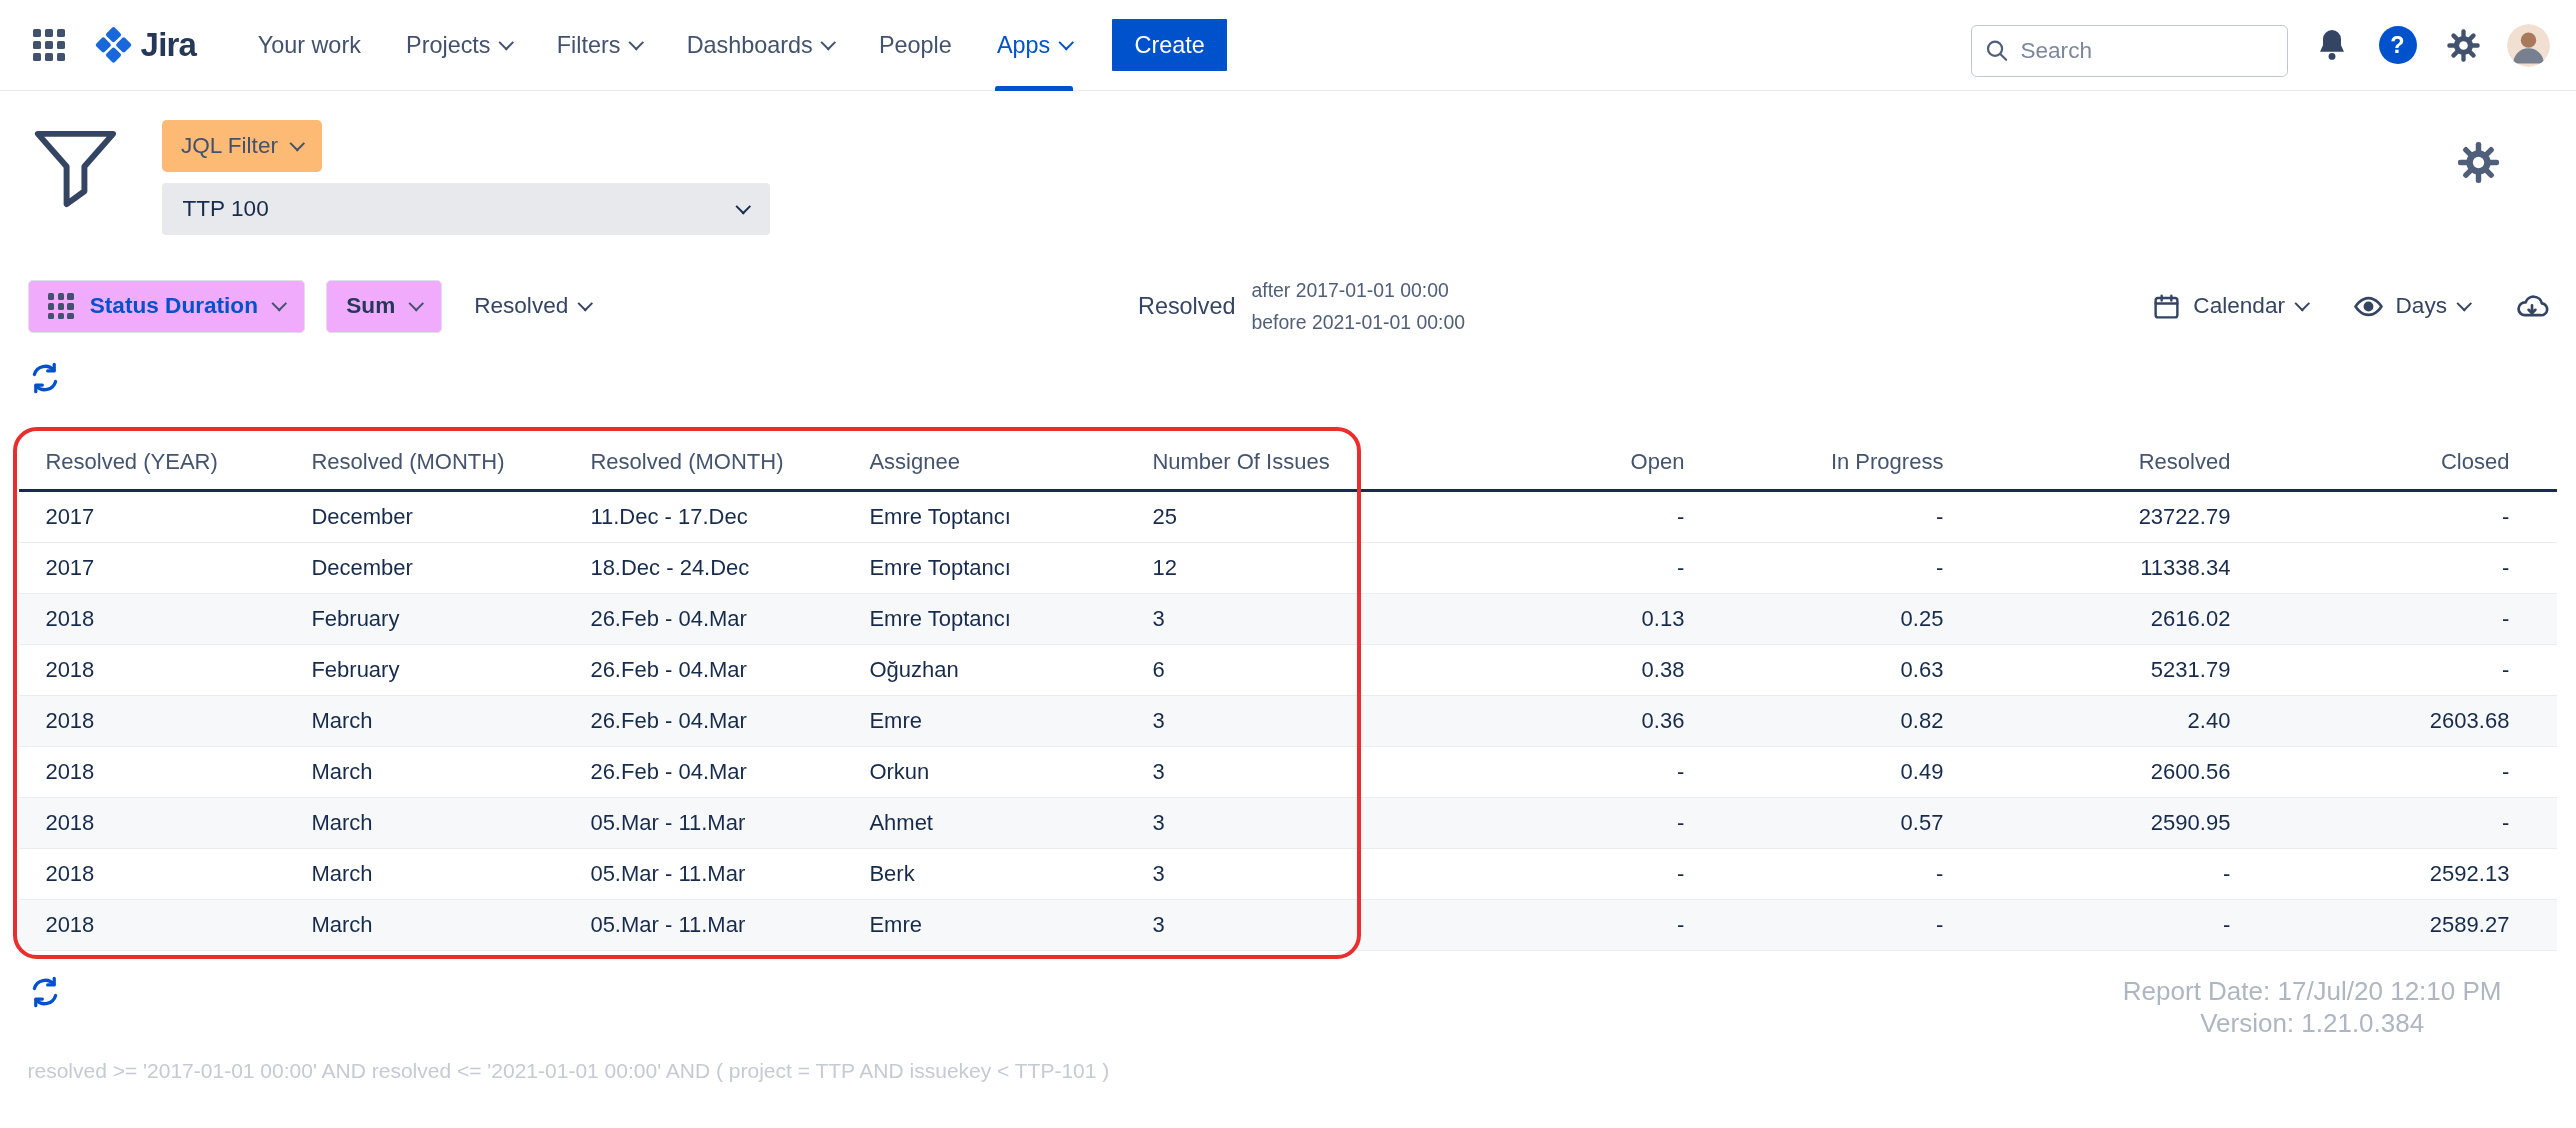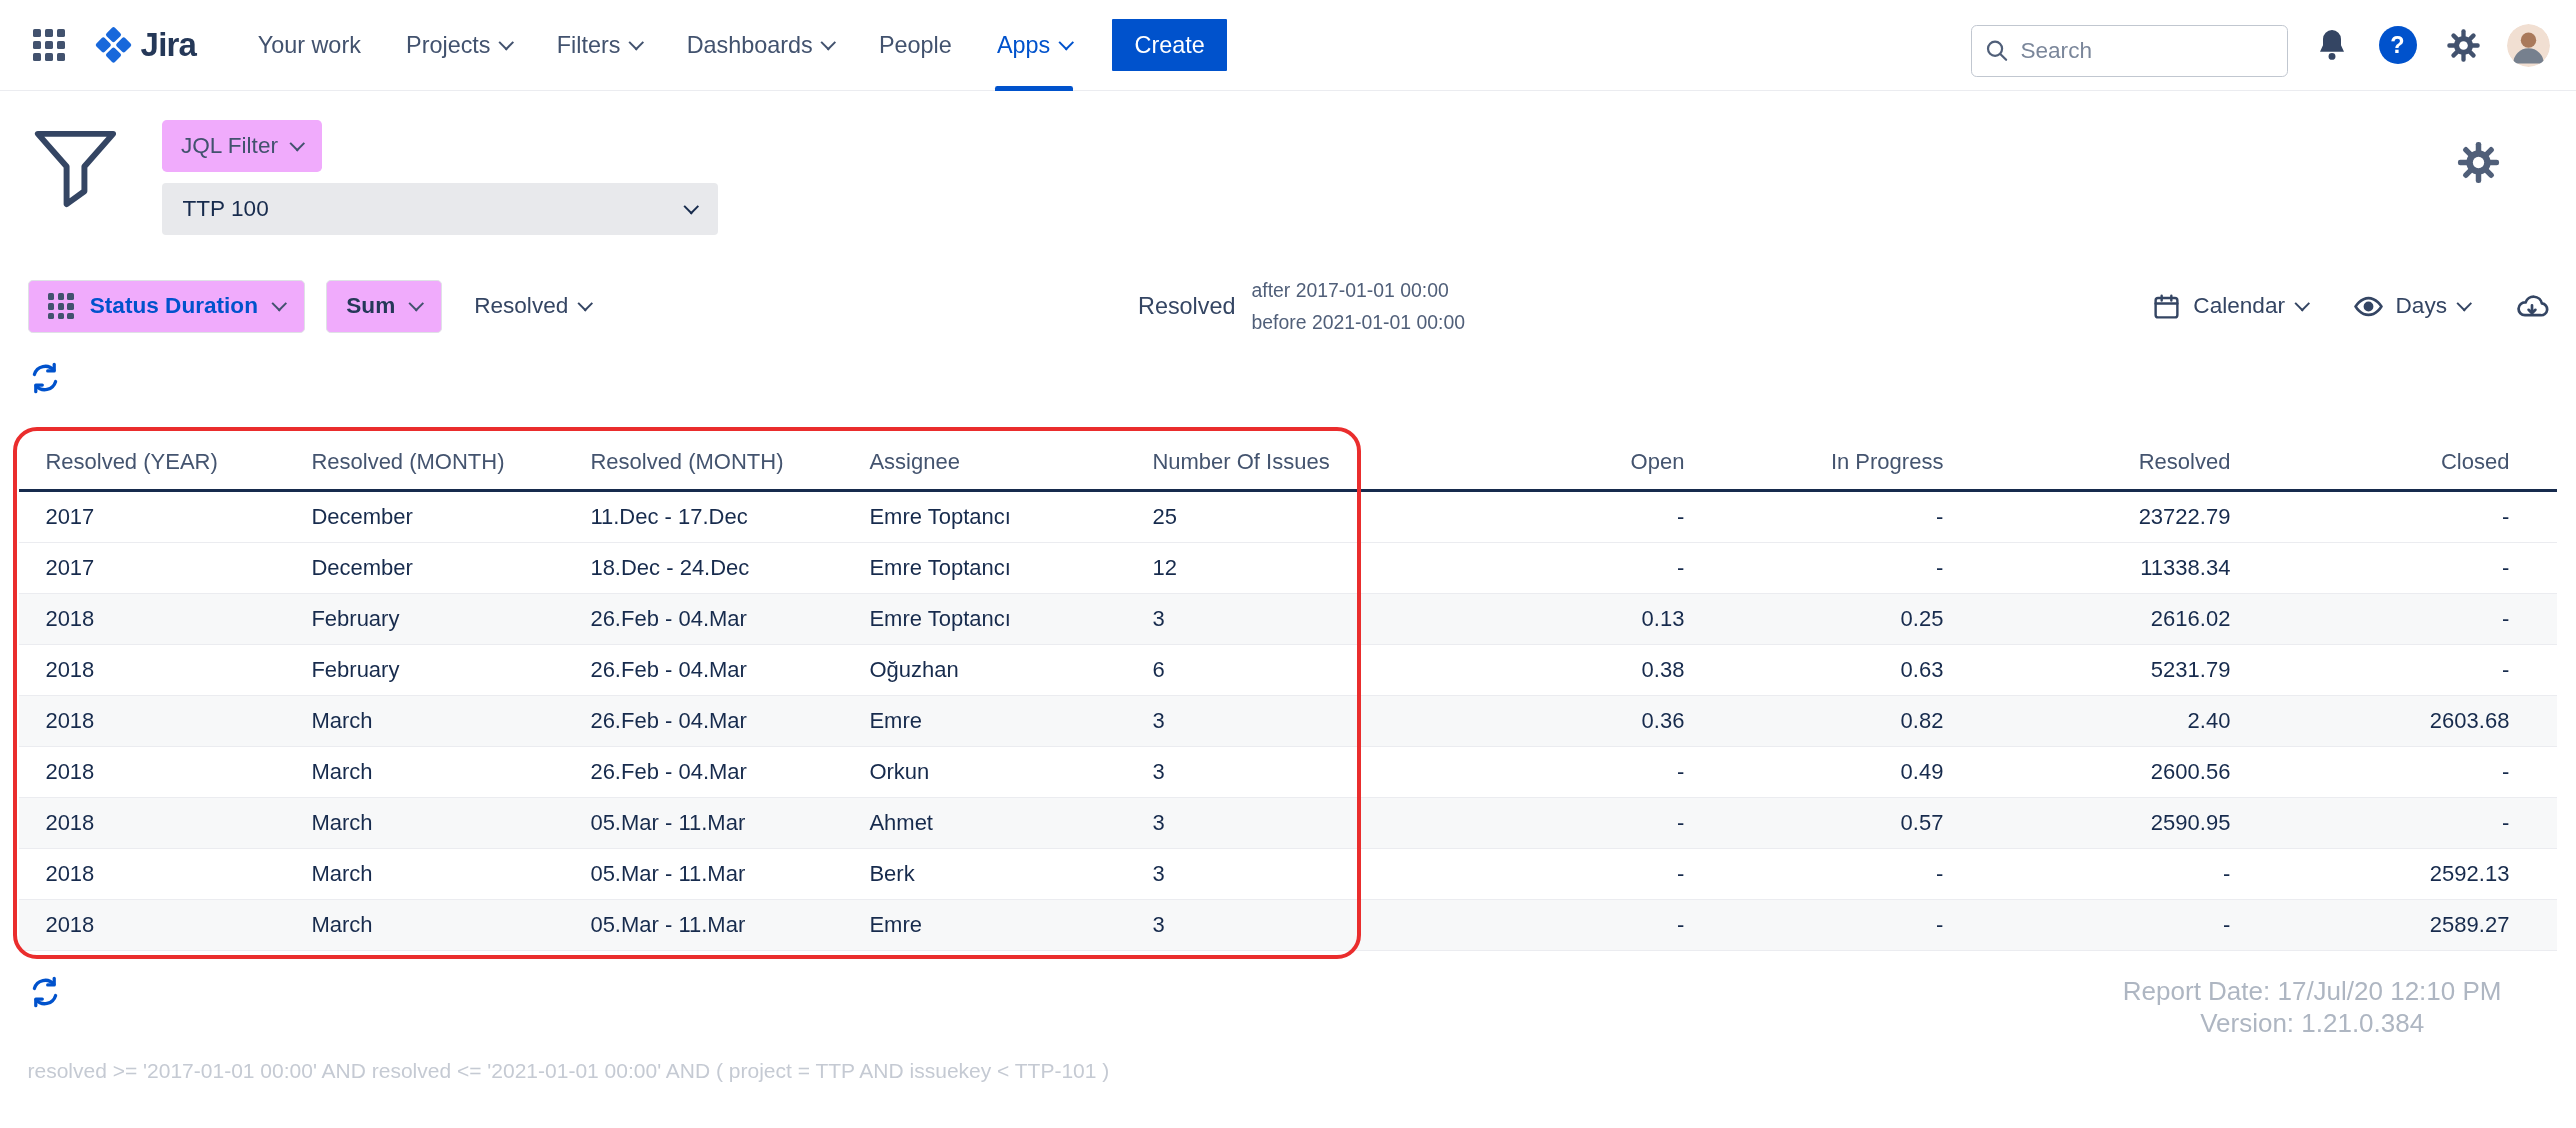--- a/index.html
+++ b/index.html
@@ -40,24 +40,24 @@
   .help-circle { width: 38px; height: 38px; border-radius: 50%; background: #0052CC;
     color: #fff; font-size: 23.4px; font-weight: 700; display: flex; align-items: center;
     justify-content: center; }
   .avatar { width: 43px; height: 43px; border-radius: 50%; overflow: hidden; cursor: pointer; }
 
   
   .filter-section { display: flex; padding: 29px 27.5px 0 27.5px; }
   .funnel-wrap { margin-right: 39px; }
   .filter-controls { display: flex; flex-direction: column; gap: 11.3px; }
   .jql-filter-btn { align-self: flex-start; display: flex; align-items: center; gap: 14.5px;
-    background: #f0abfc; border: none; border-radius: 4.8px; height: 52px; padding: 0 19.4px;
+    background: #fdba74; border: none; border-radius: 4.8px; height: 52px; padding: 0 19.4px;
     font-size: 22.6px; color: #42526E; cursor: pointer; font-family: inherit; }
   .filter-select { display: flex; align-items: center; justify-content: space-between;
-    width: 556px; height: 52px; background: #E8E9EC; border-radius: 4px; padding: 0 21px;
+    width: 608px; height: 52px; background: #E8E9EC; border-radius: 4px; padding: 0 21px;
     font-size: 22.6px; color: #172B4D; cursor: pointer; }
   .report-settings { margin-left: auto; margin-right: 47px; margin-top: 19.4px; cursor: pointer; }
 
   
   .toolbar { position: relative; display: flex; align-items: center; margin-top: 34px;
     padding: 0 27.5px; height: 74px; }
   .btn-outline { display: flex; align-items: center; gap: 16px; height: 53px; padding: 0 19.4px;
     background: #f0abfc; border: 1.6px solid #DFE1E6; border-radius: 4.8px; font-size: 22.6px;
     cursor: pointer; font-family: inherit; color: #42526E; }
   .btn-outline + .btn-outline { margin-left: 21px; }

